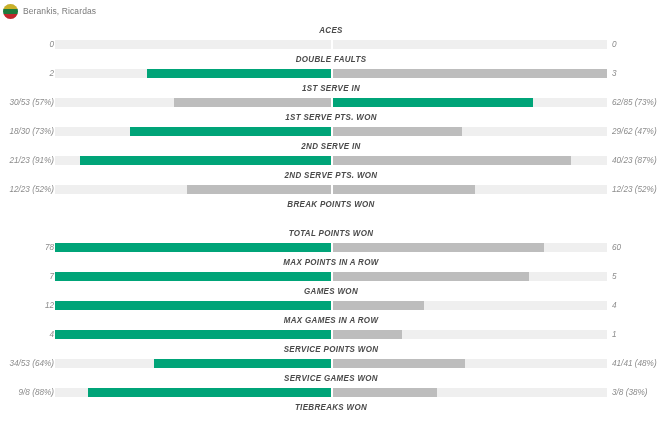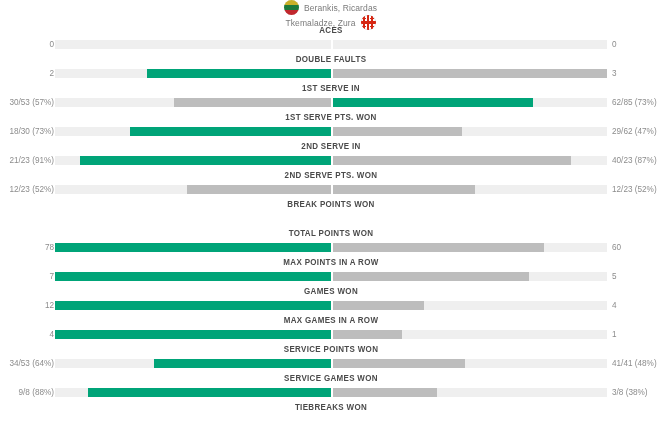--- a/index.html
+++ b/index.html
@@ -27,21 +27,20 @@
 
   
   .players-header {
     position: relative;
     height: 22px;
     display: flex;
     align-items: center;
     justify-content: space-between;
     padding: 0 4px 0 3px;
     box-sizing: border-box;
-    flex-direction: column;
   }
   .player {
     display: flex;
     align-items: center;
     gap: 5px;
     height: 22px;
   }
   .player-name {
     font-size: 8.5px;
     font-weight: 400;
@@ -107,20 +106,21 @@
   .flag-ge .q4 { right: 1px; bottom: 1px; }
 
   
   #rows {
     position: relative;
     padding-top: 2px;
   }
   .stat-row {
     position: relative;
     height: 29px;
+    font-style: italic;
   }
   .stat-label {
     position: absolute;
     left: 0;
     right: 0;
     top: 0;
     height: 13px;
     line-height: 13px;
     text-align: center;
     font-size: 8.6px;
@@ -178,31 +178,20 @@
   <div class="players-header">
     <div class="player">
       <span class="flag flag-lt">
         <i class="s1"></i>
           <i class="s2"></i>
           <i class="s3"></i>
       </span>
       <span class="player-name">Berankis, Ricardas</span>
     </div>
 
-    <div class="player">
-      <span class="player-name">Tkemaladze, Zura</span>
-      <span class="flag flag-ge">
-        <span class="cross-v"></span>
-          <span class="cross-h"></span>
-        <span class="q q1"></span>
-          <span class="q q2"></span>
-        <span class="q q3"></span>
-          <span class="q q4"></span>
-      </span>
-    </div>
   </div>
 
   <div id="rows">
       <div class="stat-row">
         <div class="stat-label">ACES</div>
         <div class="bar-line">
           <div class="val val-left">0</div>
           <div class="val val-right">0</div>
           <div class="track track-left">
             <div class="fill fill-left tie" style="width: 0%;"></div>

